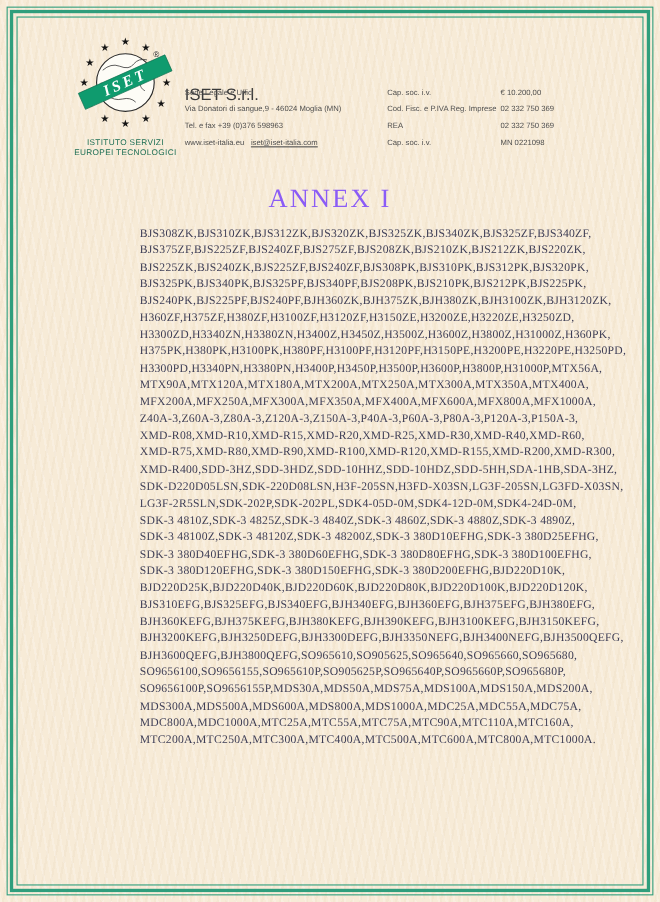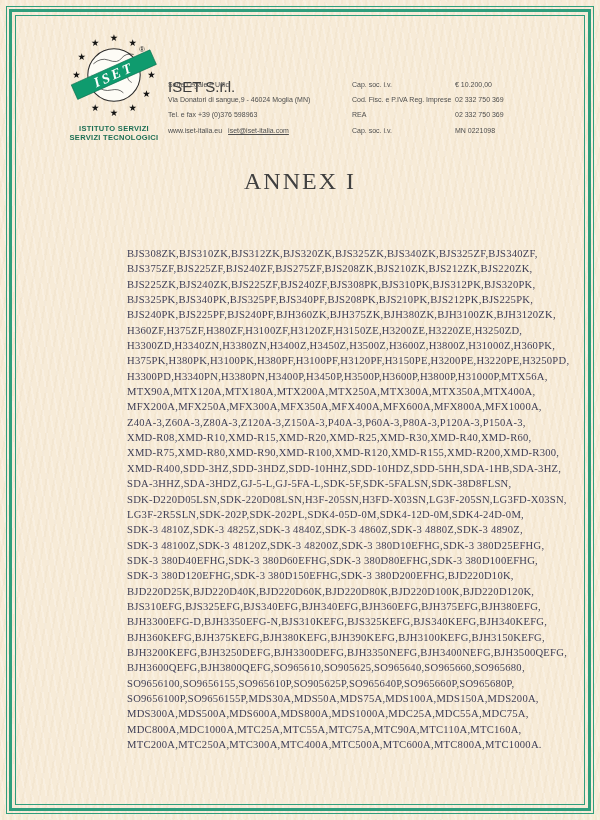--- a/index.html
+++ b/index.html
@@ -12,34 +12,34 @@
     font-family:"Liberation Sans", sans-serif;
     color:#3e3e56;
   }
   .frame{position:absolute;pointer-events:none;}
   .frame.outer{inset:6px;border:1px solid #2f9e7c;}
   .frame.mid{inset:9px;border:3px solid #2f9e7c;}
   .frame.inner{inset:15px;border:1px solid #2f9e7c;}
 
   
   .logo-block{position:absolute;left:36px;top:32px;width:156px;text-align:center;}
-  .logo-caption{font-size:7.5px;font-weight:bold;color:#1c6e54;line-height:9px;letter-spacing:.3px;}
+  .logo-caption{font-size:7.5px;font-weight:normal;color:#1c6e54;line-height:9px;letter-spacing:.3px;}
   .company{position:absolute;left:168px;top:46px;font-size:15px;font-weight:500;color:#3b3b3b;margin-top:32px;}
   .info{position:absolute;left:168px;top:80px;width:404px;font-size:7px;color:#4e4e4e;}
   .info-row{display:flex;height:15.2px;align-items:flex-start;line-height:9px;}
   .info-row .l{width:184px;}
   .info-row .rl{width:103px;}
   .info-row .rv{flex:1;}
   .email{text-decoration:underline;margin-left:6px;cursor:pointer;}
 
   
   .annex-title{position:absolute;left:0;top:168px;width:600px;text-align:center;
-    font-family:"Liberation Serif", serif;font-size:24px;letter-spacing:2px;color:#404040;}
+    font-family:"Liberation Serif", serif;font-size:24px;letter-spacing:2px;color:#8b5cf6;}
   .code-list{position:absolute;left:127px;top:205px;width:392px;
-    font-family:"Liberation Serif", serif;font-size:10.6px;letter-spacing:.25px;color:#3e3e56;margin-top:41px;}
+    font-family:"Liberation Serif", serif;font-size:10.6px;letter-spacing:.25px;color:#3e3e56;}
   .code-line{height:15.35px;line-height:15.35px;white-space:nowrap;}
 </style>
 </head>
 <body>
 
 <div class="frame outer"></div>
 <div class="frame mid"></div>
 <div class="frame inner"></div>
 
 <div class="logo-block">
@@ -63,21 +63,21 @@
     <path d="M28 54 q7 6 15 4 q8 -2 13 3" stroke="#3a3a3a" fill="none" stroke-width=".8"></path>
     <path d="M57 30 q6 5 4 11 q-2 6 4 9" stroke="#3a3a3a" fill="none" stroke-width=".7"></path>
     <path d="M22 42 q10 5 24 3" stroke="#6a6a6a" fill="none" stroke-width=".5"></path>
     <g transform="rotate(-24 46 42)">
       <rect x="0" y="33" width="92" height="17" fill="#0f9b6e" stroke="#0a6c4c" stroke-width=".6"></rect>
       <text x="46" y="46.5" font-size="15" font-style="italic" font-weight="bold" fill="#ffffff" text-anchor="middle" font-family="Liberation Serif, serif" letter-spacing="3">ISET</text>
     </g>
     <text x="73" y="17" font-size="8" fill="#222">®</text>
   </svg>
   <div class="logo-caption">ISTITUTO SERVIZI</div>
-  <div class="logo-caption">SERVIZI TECNOLOGICI</div>
+  <div class="logo-caption">EUROPEI TECNOLOGICI</div>
 </div>
 
 <div class="company">ISET S.r.l.</div>
 
 <div class="info">
   <div class="info-row">
     <span class="l">Sede Legale e Uffici</span>
     <span class="rl">Cap. soc. i.v.</span>
     <span class="rv">€ 10.200,00</span>
   </div>
@@ -110,30 +110,28 @@
     <div class="code-line">H360ZF,H375ZF,H380ZF,H3100ZF,H3120ZF,H3150ZE,H3200ZE,H3220ZE,H3250ZD,</div>
     <div class="code-line">H3300ZD,H3340ZN,H3380ZN,H3400Z,H3450Z,H3500Z,H3600Z,H3800Z,H31000Z,H360PK,</div>
     <div class="code-line">H375PK,H380PK,H3100PK,H380PF,H3100PF,H3120PF,H3150PE,H3200PE,H3220PE,H3250PD,</div>
     <div class="code-line">H3300PD,H3340PN,H3380PN,H3400P,H3450P,H3500P,H3600P,H3800P,H31000P,MTX56A,</div>
     <div class="code-line">MTX90A,MTX120A,MTX180A,MTX200A,MTX250A,MTX300A,MTX350A,MTX400A,</div>
     <div class="code-line">MFX200A,MFX250A,MFX300A,MFX350A,MFX400A,MFX600A,MFX800A,MFX1000A,</div>
     <div class="code-line">Z40A-3,Z60A-3,Z80A-3,Z120A-3,Z150A-3,P40A-3,P60A-3,P80A-3,P120A-3,P150A-3,</div>
     <div class="code-line">XMD-R08,XMD-R10,XMD-R15,XMD-R20,XMD-R25,XMD-R30,XMD-R40,XMD-R60,</div>
     <div class="code-line">XMD-R75,XMD-R80,XMD-R90,XMD-R100,XMD-R120,XMD-R155,XMD-R200,XMD-R300,</div>
     <div class="code-line">XMD-R400,SDD-3HZ,SDD-3HDZ,SDD-10HHZ,SDD-10HDZ,SDD-5HH,SDA-1HB,SDA-3HZ,</div>
-    <div class="code-line">SDA-3HHZ,SDA-3HDZ,GJ-5-L,GJ-5FA-L,SDK-5F,SDK-5FALSN,SDK-38D8FLSN,</div>
     <div class="code-line">SDK-D220D05LSN,SDK-220D08LSN,H3F-205SN,H3FD-X03SN,LG3F-205SN,LG3FD-X03SN,</div>
     <div class="code-line">LG3F-2R5SLN,SDK-202P,SDK-202PL,SDK4-05D-0M,SDK4-12D-0M,SDK4-24D-0M,</div>
     <div class="code-line">SDK-3 4810Z,SDK-3 4825Z,SDK-3 4840Z,SDK-3 4860Z,SDK-3 4880Z,SDK-3 4890Z,</div>
     <div class="code-line">SDK-3 48100Z,SDK-3 48120Z,SDK-3 48200Z,SDK-3 380D10EFHG,SDK-3 380D25EFHG,</div>
     <div class="code-line">SDK-3 380D40EFHG,SDK-3 380D60EFHG,SDK-3 380D80EFHG,SDK-3 380D100EFHG,</div>
     <div class="code-line">SDK-3 380D120EFHG,SDK-3 380D150EFHG,SDK-3 380D200EFHG,BJD220D10K,</div>
     <div class="code-line">BJD220D25K,BJD220D40K,BJD220D60K,BJD220D80K,BJD220D100K,BJD220D120K,</div>
     <div class="code-line">BJS310EFG,BJS325EFG,BJS340EFG,BJH340EFG,BJH360EFG,BJH375EFG,BJH380EFG,</div>
-    <div class="code-line">BJH3300EFG-D,BJH3350EFG-N,BJS310KEFG,BJS325KEFG,BJS340KEFG,BJH340KEFG,</div>
     <div class="code-line">BJH360KEFG,BJH375KEFG,BJH380KEFG,BJH390KEFG,BJH3100KEFG,BJH3150KEFG,</div>
     <div class="code-line">BJH3200KEFG,BJH3250DEFG,BJH3300DEFG,BJH3350NEFG,BJH3400NEFG,BJH3500QEFG,</div>
     <div class="code-line">BJH3600QEFG,BJH3800QEFG,SO965610,SO905625,SO965640,SO965660,SO965680,</div>
     <div class="code-line">SO9656100,SO9656155,SO965610P,SO905625P,SO965640P,SO965660P,SO965680P,</div>
     <div class="code-line">SO9656100P,SO9656155P,MDS30A,MDS50A,MDS75A,MDS100A,MDS150A,MDS200A,</div>
     <div class="code-line">MDS300A,MDS500A,MDS600A,MDS800A,MDS1000A,MDC25A,MDC55A,MDC75A,</div>
     <div class="code-line">MDC800A,MDC1000A,MTC25A,MTC55A,MTC75A,MTC90A,MTC110A,MTC160A,</div>
     <div class="code-line">MTC200A,MTC250A,MTC300A,MTC400A,MTC500A,MTC600A,MTC800A,MTC1000A.</div>
   </div>
 

